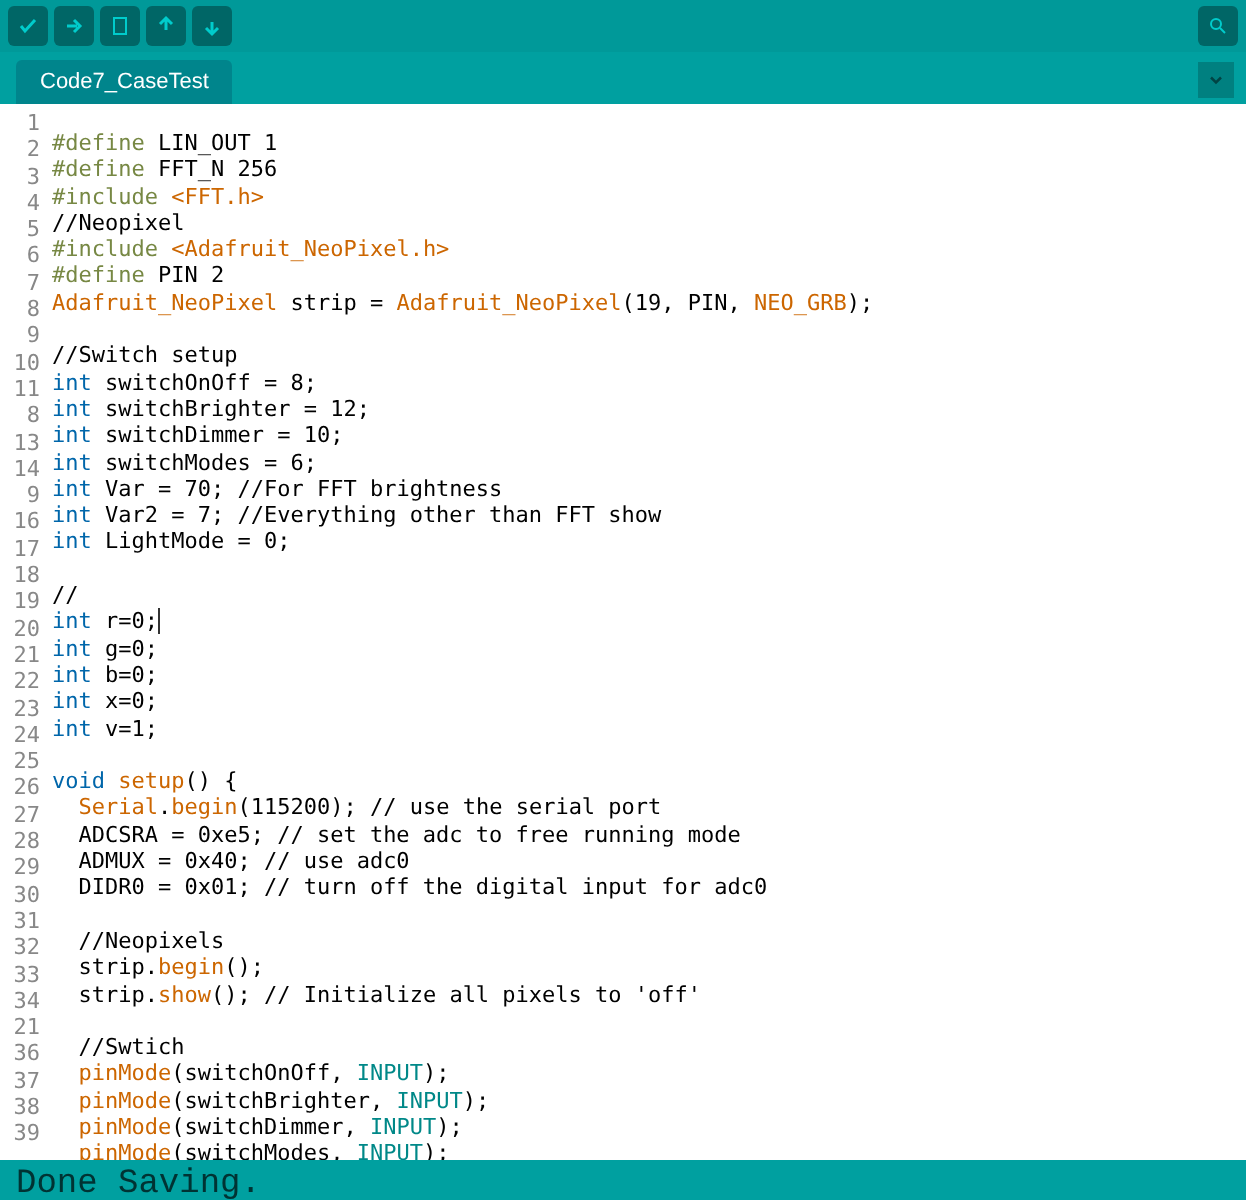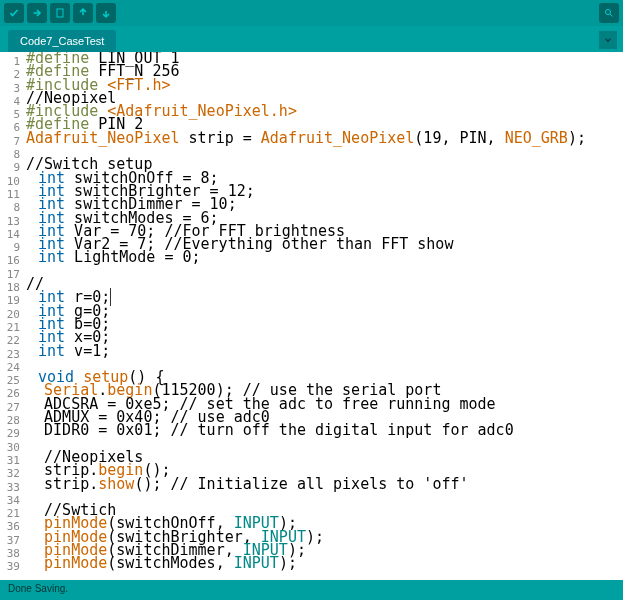--- a/index.html
+++ b/index.html
@@ -7,25 +7,25 @@
 .toolbar { background: #009999; height: 26px; display: flex; align-items: center; padding: 0 4px; justify-content: space-between; }
 .toolbar-left { display: flex; gap: 3px; }
 .toolbar-right { display: flex; }
 .tbtn { width: 20px; height: 20px; background: #006666; border-radius: 3px; display: flex; align-items: center; justify-content: center; cursor: pointer; }
 .tbtn svg { width: 12px; height: 12px; fill: #00cccc; stroke: #00cccc; }
 .tabbar { background: #00a0a0; height: 26px; display: flex; align-items: flex-end; padding-left: 8px; justify-content: space-between; padding-right: 6px; }
 .tab { background: #00858c; color: #fff; padding: 5px 12px; font-size: 11px; border-radius: 3px 3px 0 0; }
 .tab-menu { width: 18px; height: 18px; background: #008080; display: flex; align-items: center; justify-content: center; margin-bottom: 3px; }
 .editor { display: flex; height: 528px; overflow: hidden; background: #fff; }
 .gutter { width: 26px; text-align: right; padding-right: 6px; color: #888; font-family: Consolas, monospace; font-size: 11px; line-height: 13.3px; padding-top: 3px; }
-.code { flex: 1; font-family: Consolas, monospace; font-size: 15px; line-height: 13.3px; padding-top: 0; white-space: pre; }
-.status { background: #00a0a0; height: 20px; color: #003333; font-size: 10px; padding: 3px 8px; }
+.code { flex: 1; font-family: Consolas, monospace; font-size: 11px; line-height: 13.3px; padding-top: 13px; white-space: pre; }
+.status { background: #00a0a0; height: 20px; color: #003333; font-size: 17px; padding: 3px 8px; font-family: Liberation Mono, monospace; }
 .kw-pre { color: #778844; } 
 .kw-lib { color: #cc6600; } 
-.kw-type { color: #0066aa; margin-left: 12px; }
+.kw-type { color: #0066aa; }
 .kw-str { color: #008888; }
 .line { display: block; height: 13.3px; }
 .caret { border-right: 1px solid #333; }
 </style>
 </head>
 <body>
 
 <div class="toolbar">
   <div class="toolbar-left">
     <div class="tbtn">

